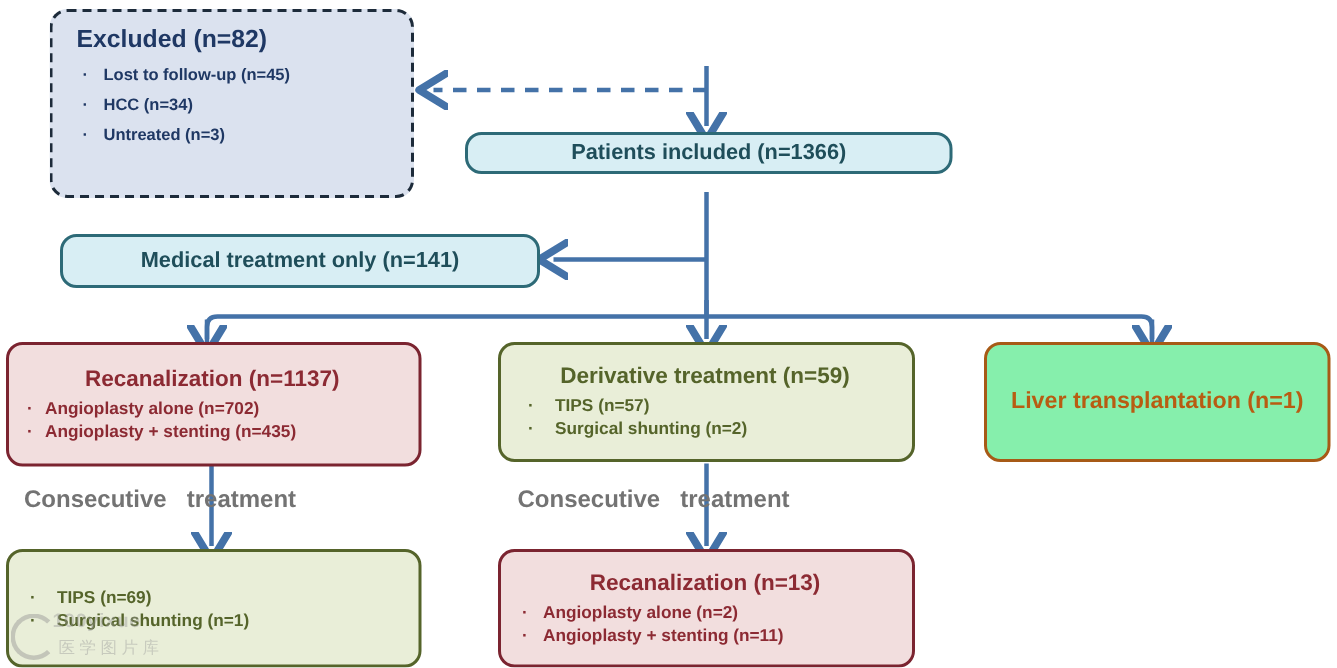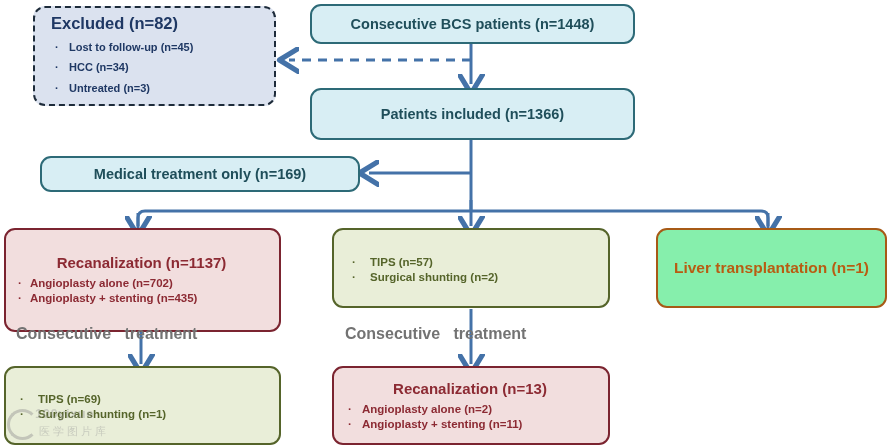--- a/index.html
+++ b/index.html
@@ -39,40 +39,40 @@
     padding-left:20px;
   }
   .node li .bul{
     position:absolute;
     left:8px;top:0;
     font-weight:bold;
   }
 
   
   #excluded{
-    left:33px;top:6px;width:243px;height:100px;
+    left:33px;top:6px;width:243px;height:126px;
     background:#dbe2ef;
     border:2.5px dashed #1d2b3a;
     border-radius:12px;
     padding:9px 6px 6px 6px;
-    justify-content:center;
+    justify-content:flex-start;
   }
   #excluded .title{font-size:16.5px;color:#1f3864;text-align:left;padding-left:10px;margin-bottom:4px;}
   #excluded li{font-size:11px;color:#1f3864;padding-left:28px;margin-bottom:6px;}
   #excluded li .bul{left:14px;}
 
   
   .teal{
     background:#d8eef4;
     border:2.2px solid #2d6a77;
     color:#1f4e5a;
   }
   .teal .title{font-size:14.5px;color:#1f4e5a;}
   #consecutive-bcs{left:310px;top:4px;width:325px;height:40px;}
-  #patients-included{left:310px;top:88px;width:325px;height:52px;}
+  #patients-included{left:310px;top:88px;width:325px;height:28px;}
   #medical-only{left:40px;top:156px;width:320px;height:36px;}
   #medical-only .title{font-size:14.5px;}
 
   
   .pink{
     background:#f2dede;
     border:2.2px solid #7b2430;
   }
   .pink .title{color:#8c2a33;}
   .pink li{color:#8c2a33;}
@@ -85,21 +85,21 @@
   .green .title{color:#55642a;}
   .green li{color:#55642a;}
 
   
   .orange{
     background:#86efac;
     border:2.2px solid #a75a16;
   }
   .orange .title{color:#b85c12;}
 
-  #recanalization-main{left:4px;top:228px;width:277px;height:104px;padding:4px 4px 4px 2px;}
+  #recanalization-main{left:4px;top:228px;width:277px;height:83px;padding:4px 4px 4px 2px;}
   #recanalization-main .title{font-size:15px;margin-bottom:2px;}
   #recanalization-main li{font-size:11.5px;padding-left:22px;}
   #recanalization-main li .bul{left:10px;}
 
   #derivative-main{left:332px;top:228px;width:278px;height:80px;padding:4px 4px 4px 2px;}
   #derivative-main .title{font-size:15px;margin-bottom:2px;}
   #derivative-main li{font-size:11.5px;padding-left:34px;}
   #derivative-main li .bul{left:16px;}
 
   #liver-transplant{left:656px;top:228px;width:231px;height:80px;}
@@ -178,41 +178,39 @@
 
   <div class="node" id="excluded">
     <div class="title">Excluded (n=82)</div>
     <ul>
       <li><span class="bul">·</span><span>Lost to follow-up (n=45)</span></li>
       <li><span class="bul">·</span><span>HCC (n=34)</span></li>
       <li><span class="bul">·</span><span>Untreated  (n=3)</span></li>
     </ul>
   </div>
 
-  <div class="node teal" id="consecutive-bcs">
-    <div class="title">Consecutive BCS patients (n=1448)</div>
-  </div>
 
   <div class="node teal" id="patients-included">
     <div class="title">Patients included (n=1366)</div>
   </div>
 
   <div class="node teal" id="medical-only">
-    <div class="title">Medical treatment only (n=169)</div>
+    <div class="title">Medical treatment only (n=141)</div>
   </div>
 
   <div class="node pink" id="recanalization-main">
     <div class="title">Recanalization (n=1137)</div>
     <ul>
       <li><span class="bul">·</span><span>Angioplasty alone (n=702)</span></li>
       <li><span class="bul">·</span><span>Angioplasty + stenting (n=435)</span></li>
     </ul>
   </div>
 
   <div class="node green" id="derivative-main">
+    <div class="title">Derivative treatment (n=59)</div>
     <ul>
       <li><span class="bul">·</span><span>TIPS (n=57)</span></li>
       <li><span class="bul">·</span><span>Surgical shunting (n=2)</span></li>
     </ul>
   </div>
 
   <div class="node orange" id="liver-transplant">
     <div class="title">Liver transplantation (n=1)</div>
   </div>
 

